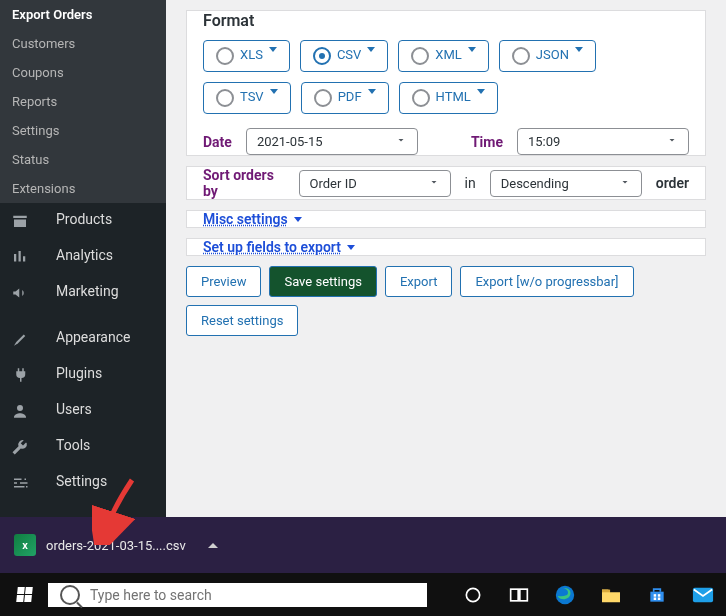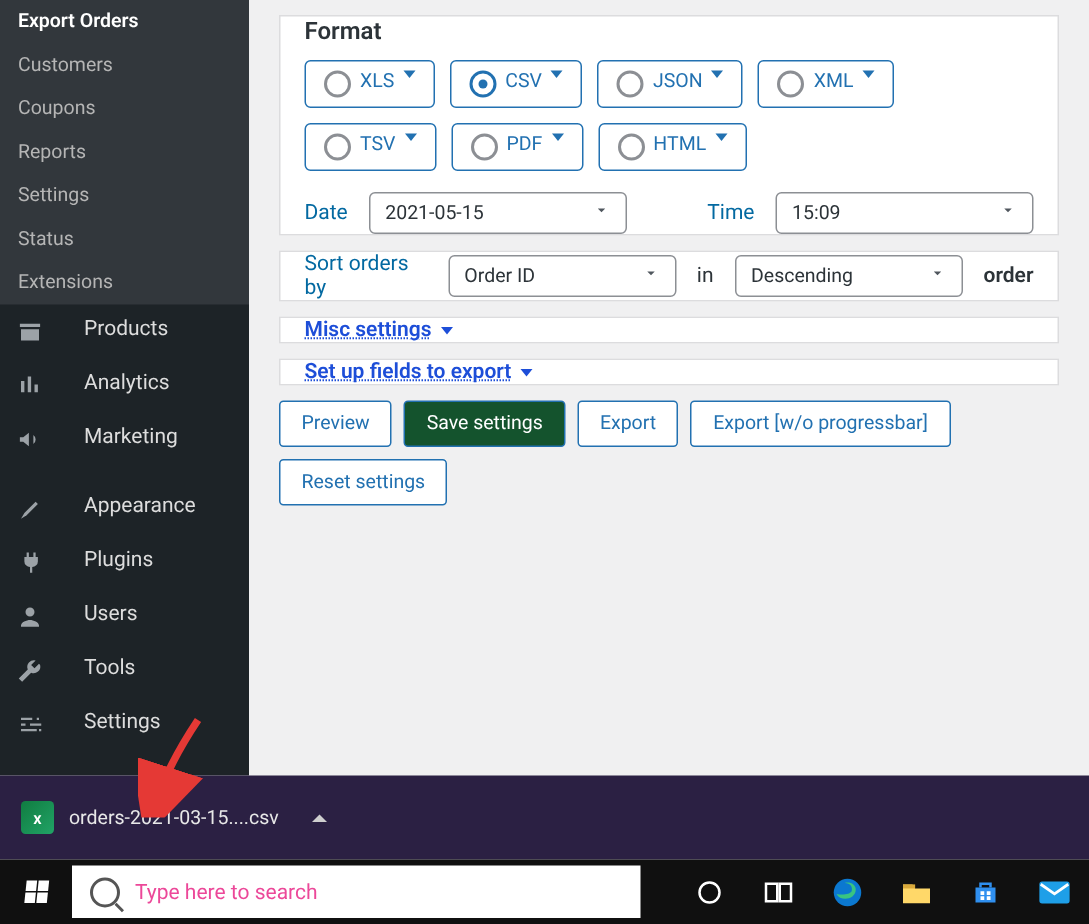--- a/index.html
+++ b/index.html
@@ -14,38 +14,38 @@
 .panel{border:1px solid #dcdcde;border-bottom:0;background:#fff;margin:0 0 10px 0;padding:0 16px}
 .panel.last{border-bottom:1px solid #dcdcde}
 .section-title{font-weight:600;font-size:16px;color:#2c3338;margin-bottom:10px}
 .format-row{display:flex;flex-wrap:wrap;gap:10px}
 .fmt-btn{display:inline-flex;align-items:flex-start;gap:6px;border:1px solid #2271b1;border-radius:4px;padding:6px 12px;color:#2271b1;font-size:13px;cursor:pointer;background:#fff}
 .fmt-btn .radio{width:14px;height:14px;border:2px solid #8c8f94;border-radius:50%;display:inline-flex;align-items:center;justify-content:center}
 .fmt-btn.selected .radio{border-color:#2271b1}
 .fmt-btn.selected .radio::after{content:"";width:6px;height:6px;background:#2271b1;border-radius:50%}
 .caret-down{width:0;height:0;border-left:4px solid transparent;border-right:4px solid transparent;border-top:5px solid currentColor;display:inline-block}
 .field-row{display:flex;align-items:center;gap:14px;margin-top:14px}
-.field-label{font-weight:400;color:#0369a1}
+.field-label{font-weight:700;color:#701a75}
 .select{display:inline-flex;align-items:center;justify-content:space-between;gap:8px;border:1px solid #8c8f94;border-radius:4px;padding:5px 10px;background:#fff;color:#2c3338;min-width:140px;cursor:pointer;font-size:13px}
 .select .chev{color:#50575e}
 .inline-text{color:#2c3338}
 .collapser{font-weight:600;text-decoration:underline dotted;color:#1d4ed8;cursor:pointer;display:inline-flex;align-items:center;gap:6px}
 .btn{display:inline-flex;align-items:center;justify-content:center;border:1px solid #2271b1;border-radius:3px;padding:7px 14px;background:#fff;color:#2271b1;font-size:13px;cursor:pointer}
 .btn.primary{background:#14532d;color:#fff}
 .btn-row{display:flex;gap:8px;margin-top:6px;flex-wrap:wrap}
 .download-bar{position:absolute;left:0;top:517px;width:726px;height:56px;background:#2b2043;display:flex;align-items:center;padding-left:14px;gap:10px;color:#e8e8e8;font-size:13px}
 .dl-icon{width:22px;height:22px;background:linear-gradient(135deg,#107c41 0%,#21a366 100%);border-radius:3px;display:flex;align-items:center;justify-content:center;color:#fff;font-size:11px;font-weight:600}
 .dl-chev{margin-left:8px;width:18px;height:18px;display:flex;align-items:center;justify-content:center;cursor:pointer}
 .dl-chev .up{width:0;height:0;border-left:5px solid transparent;border-right:5px solid transparent;border-bottom:5px solid #cfcfcf;display:inline-block}
 .arrow{position:absolute;left:92px;top:475px;width:50px;height:70px;pointer-events:none;z-index:10}
 .taskbar{position:absolute;left:0;top:573px;width:726px;height:43px;background:#101010;display:flex;align-items:center}
 .start{width:48px;height:43px;display:flex;align-items:center;justify-content:center;cursor:pointer}
 .win-logo{display:grid;grid-template-columns:7px 7px;grid-template-rows:7px 7px;gap:1px;transform:skewX(-6deg)}
 .win-logo span{background:#fff}
-.search-box{flex:0 0 355px;height:35px;background:#fff;display:flex;align-items:center;padding:0 12px;gap:10px;color:#ec4899}
+.search-box{flex:0 0 355px;height:24px;background:#fff;display:flex;align-items:center;padding:0 12px;gap:10px;color:#737373}
 .search-box .mag{width:16px;height:16px;border:2px solid #555;border-radius:50%;position:relative}
 .search-box .mag::after{content:"";position:absolute;width:7px;height:2px;background:#555;transform:rotate(45deg);bottom:-3px;right:-5px}
 .tb-icons{display:flex;align-items:center;margin-left:auto;height:43px}
 .tb-icon{width:46px;height:43px;display:flex;align-items:center;justify-content:center;cursor:pointer}
 </style>
 </head>
 <body>
 
 <div class="sidebar">
   <div class="section-a">
@@ -135,26 +135,26 @@
           <span>XLS</span>
           <span class="caret-down"></span>
         </div>
       <div class="fmt-btn selected">
           <span class="radio"></span>
           <span>CSV</span>
           <span class="caret-down"></span>
         </div>
       <div class="fmt-btn">
           <span class="radio"></span>
+          <span>XML</span>
+          <span class="caret-down"></span>
+        </div>
+      <div class="fmt-btn">
+          <span class="radio"></span>
           <span>JSON</span>
-          <span class="caret-down"></span>
-        </div>
-      <div class="fmt-btn">
-          <span class="radio"></span>
-          <span>XML</span>
           <span class="caret-down"></span>
         </div>
       <div class="fmt-btn">
           <span class="radio"></span>
           <span>TSV</span>
           <span class="caret-down"></span>
         </div>
       <div class="fmt-btn">
           <span class="radio"></span>
           <span>PDF</span>

